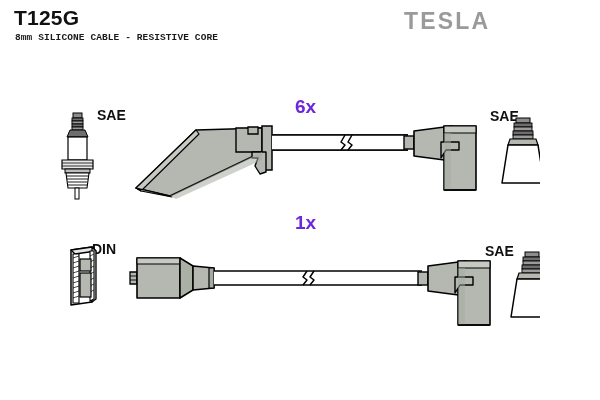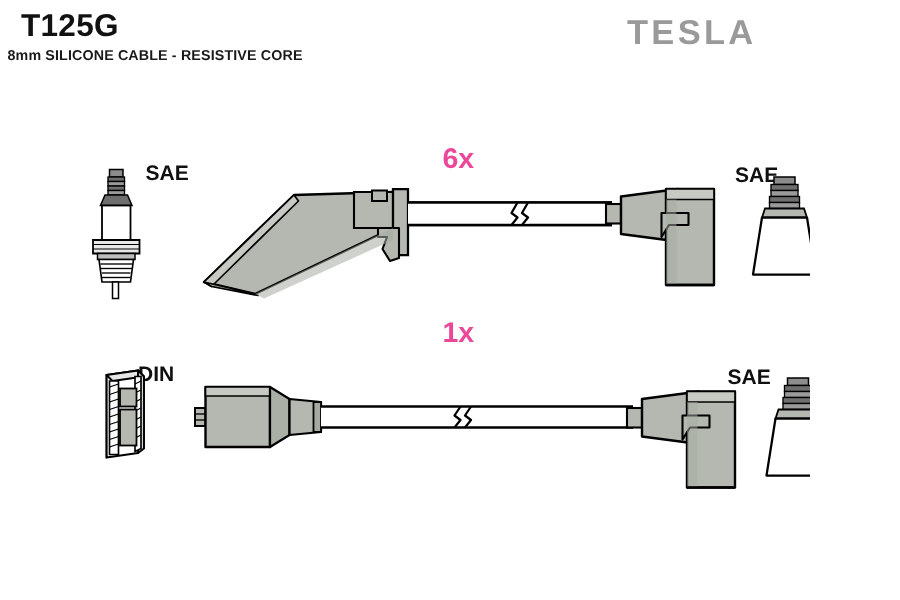--- a/index.html
+++ b/index.html
@@ -28,46 +28,46 @@
     top: 6px;
     font-family: "Liberation Sans", sans-serif;
     font-size: 21px;
     font-weight: bold;
     letter-spacing: 0.2px;
     color: #111111;
     white-space: nowrap;
   }
   .part-sub {
     position: absolute;
-    left: 5px;
+    left: 15px;
     top: 32px;
-    font-family: Liberation Sans, sans-serif;
+    font-family: Liberation Mono, monospace;
     font-size: 9.5px;
     font-weight: bold;
     letter-spacing: 0.1px;
     color: #1a1a1a;
     white-space: nowrap;
   }
   .brand {
     position: absolute;
-    left: 418px;
+    left: 404px;
     top: 8px;
     font-family: "Liberation Sans", sans-serif;
     font-size: 23px;
     font-weight: bold;
     letter-spacing: 2.2px;
     color: #9a9a9a;
     white-space: nowrap;
   }
   .qty {
     position: absolute;
     font-family: "Liberation Sans", sans-serif;
     font-size: 19px;
     font-weight: bold;
-    color: #ec4899;
+    color: #6d28d9;
     white-space: nowrap;
   }
   #qty-top { left: 295px; top: 96px; }
   #qty-bottom { left: 295px; top: 212px; }
   .term-label {
     position: absolute;
     font-family: "Liberation Sans", sans-serif;
     font-size: 14px;
     font-weight: bold;
     color: #101010;

